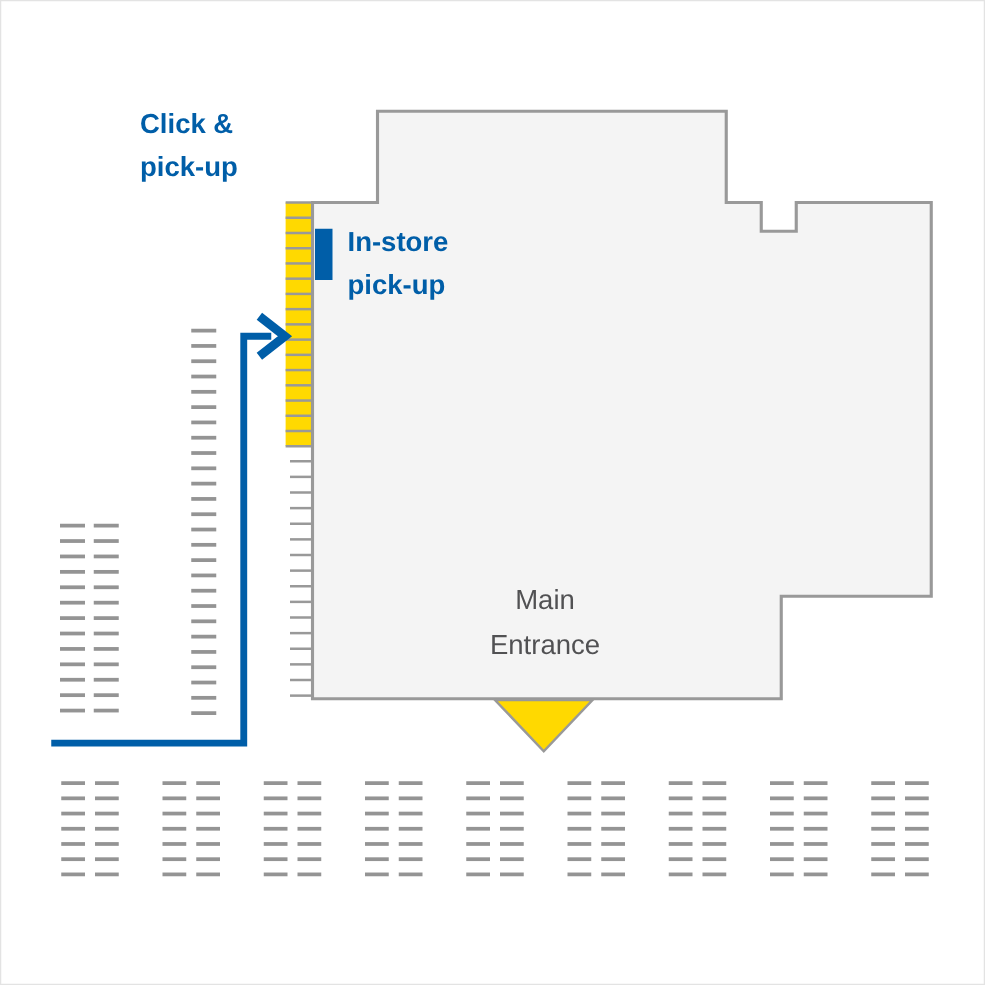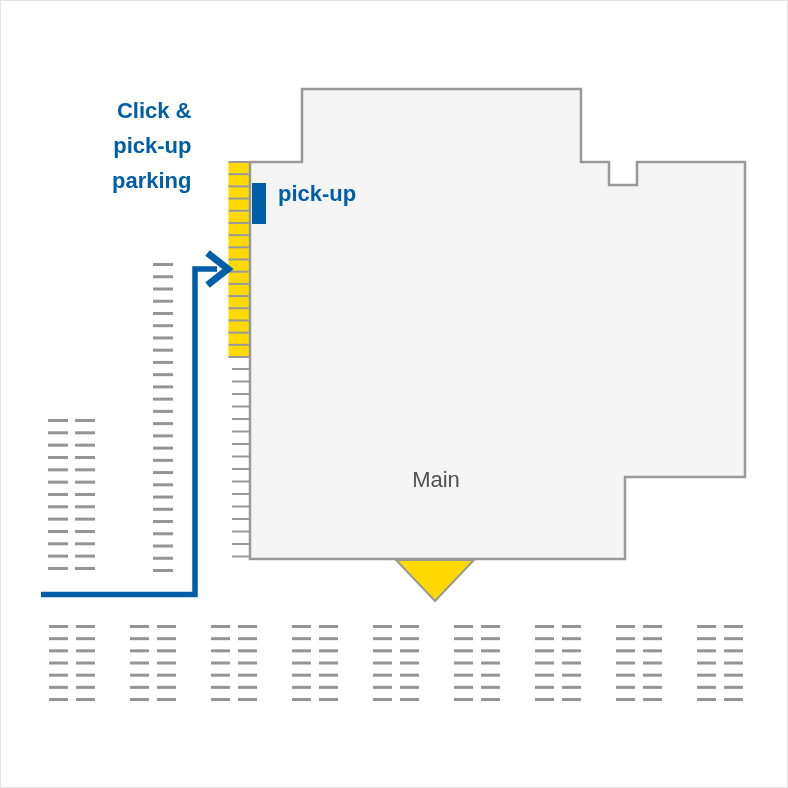--- a/index.html
+++ b/index.html
@@ -22,21 +22,21 @@
   .chevron{fill:none;stroke:var(--blue,#005ea8);stroke-width:7;stroke-linejoin:miter;stroke-linecap:butt;}
   .entrance{fill:var(--yellow,#ffd900);stroke:var(--outline-gray,#999);stroke-width:2;stroke-linejoin:miter;}
   .label{position:absolute;white-space:nowrap;}
   .label div{display:block;}
   .label-blue{
     color:var(--blue,#005ea8);
     font-weight:bold;
     font-size:22px;
     line-height:35px;
   }
-  .label-cc{left:111px;top:92px;text-align:right;}
+  .label-cc{left:111px;top:80px;}
   .label-instore{left:277px;top:176px;line-height:34px;}
   .label-entrance{
     left:335px;top:461px;width:200px;
     text-align:center;
     color:var(--text-gray,#515153);
     font-size:22px;
     line-height:36px;
     font-weight:normal;
   }
 </style>
@@ -278,24 +278,25 @@
 
     <polyline class="route" points="40,593.5 194,593.5 194,268 216,268"></polyline>
     <path class="chevron" d="M 206.5 252 L 227 268 L 206.5 284"></path>
 
     <polygon class="entrance" points="395,559 473,559 434,600"></polygon>
   </svg>
 
   <div class="label label-blue label-cc">
     <div>Click &amp;</div>
     <div>pick-up</div>
-    <div>parking</div>
   </div>
 
   <div class="label label-blue label-instore">
+    <div>In-store</div>
     <div>pick-up</div>
   </div>
 
   <div class="label label-entrance">
     <div>Main</div>
+    <div>Entrance</div>
   </div>
 
 </div>
 
 </body></html>

